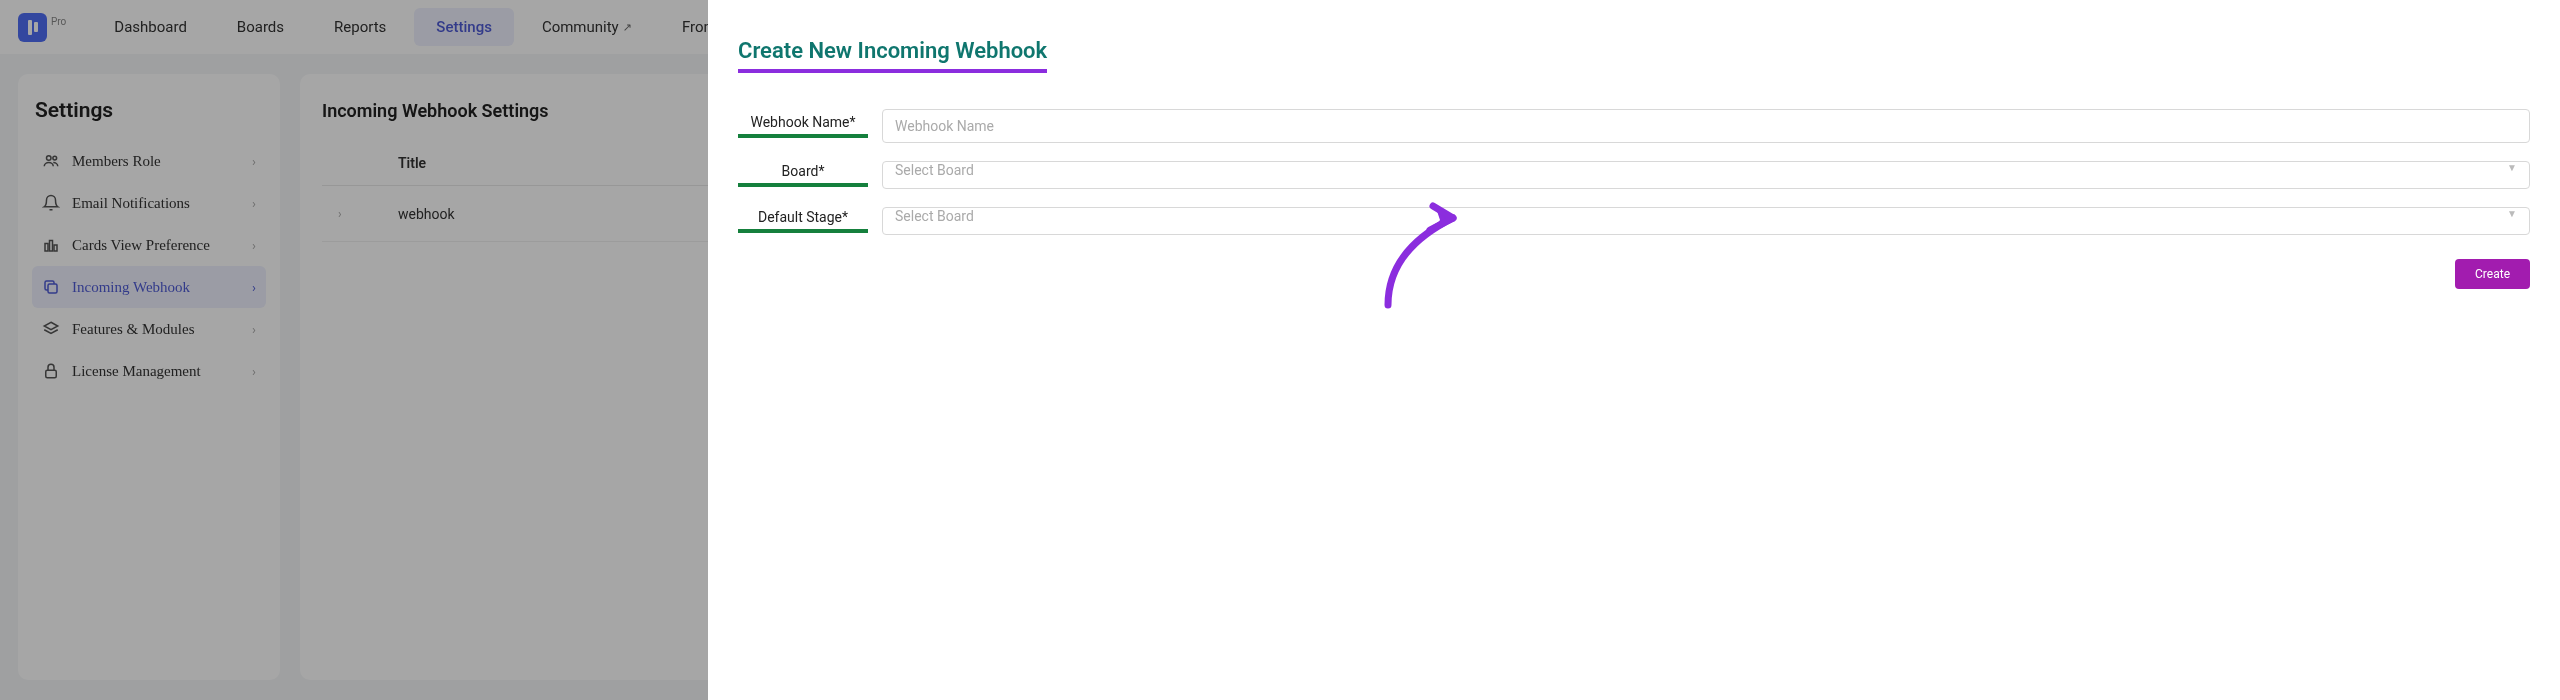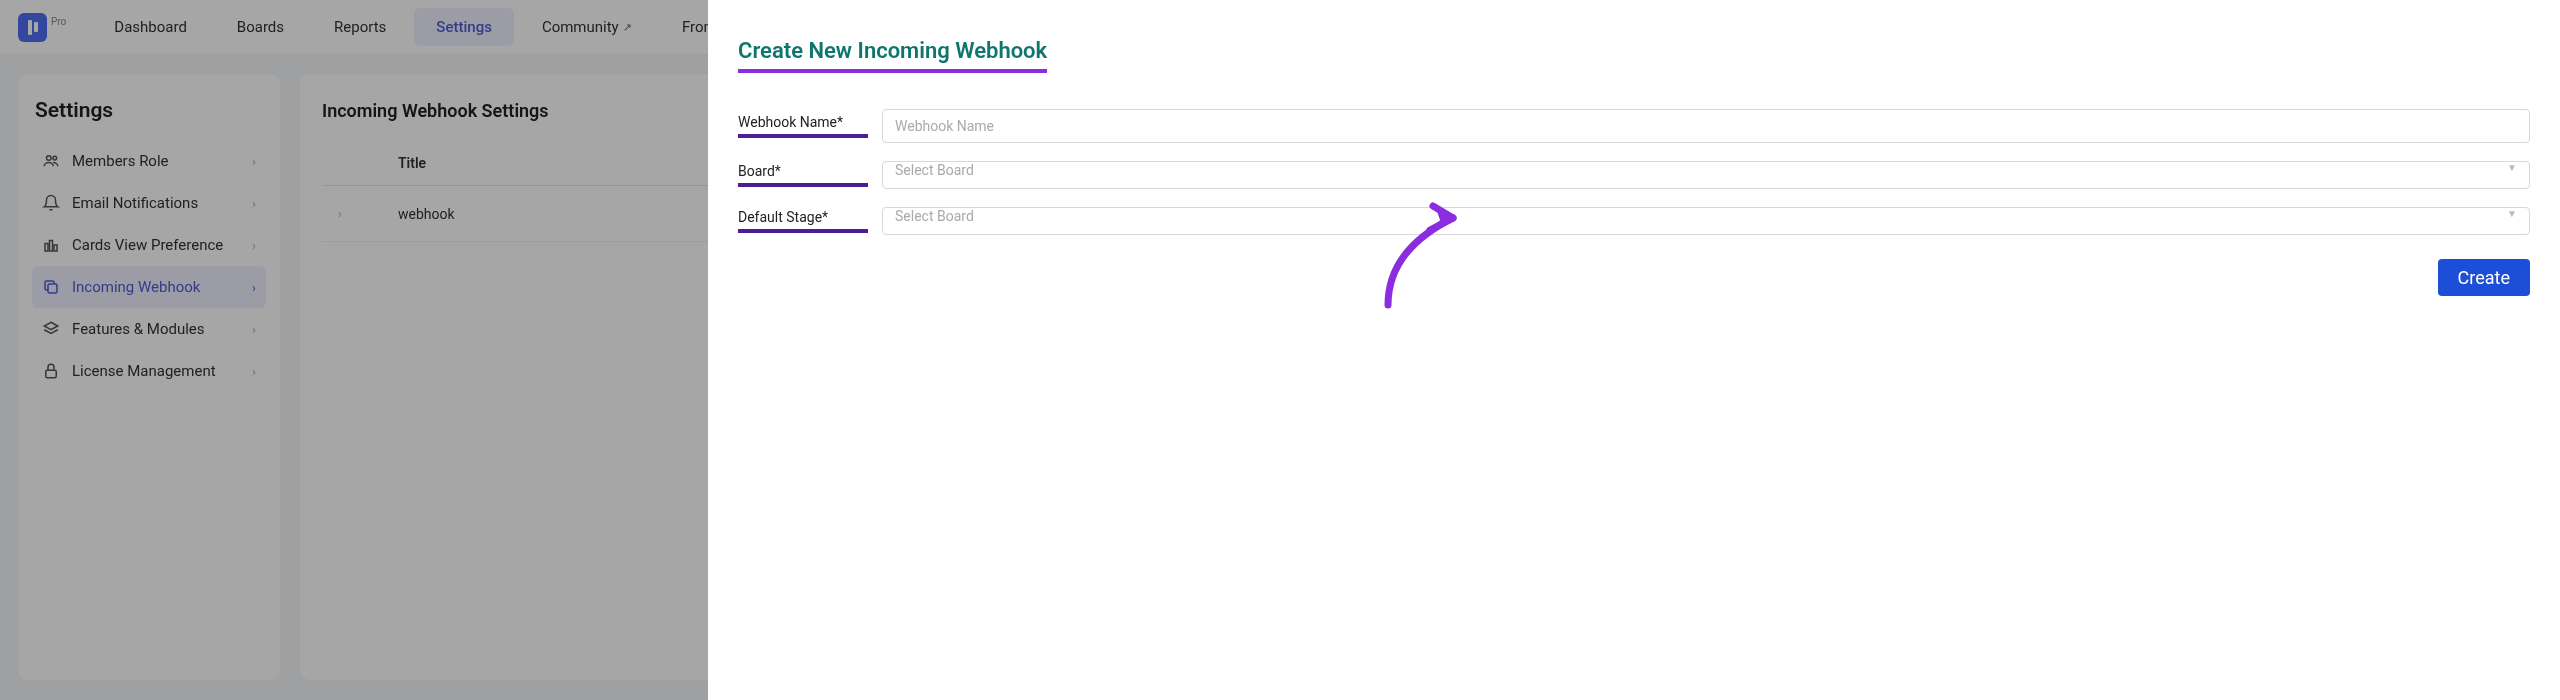--- a/index.html
+++ b/index.html
@@ -147,20 +147,21 @@
     .sidebar-icon {
       width: 18px;
       height: 18px;
       display: flex;
       align-items: center;
       justify-content: center;
     }
     
     .sidebar-label {
       flex: 1;
+      font-family: Liberation Serif, serif;
     }
     
     .chevron {
       color: #aaa;
       font-size: 13px;
     }
     
     .sidebar-item.active .chevron {
       color: #4f5bd5;
     }
@@ -261,25 +262,25 @@
     
     .form-row {
       display: flex;
       align-items: center;
       margin-bottom: 18px;
       gap: 14px;
     }
     
     .form-label {
       width: 130px;
-      text-align: left;
+      text-align: center;
       font-size: 14px;
       color: #222;
       display: inline-block;
-      border-bottom: 4px solid #4c1d95;
+      border-bottom: 4px solid #15803d;
       padding-bottom: 4px;
     }
     
     .form-input {
       flex: 1;
       height: 32px;
       border: 1px solid #d8d8d8;
       border-radius: 4px;
       padding: 16px 12px;
       font-size: 14px;
@@ -308,26 +309,26 @@
       color: #bbb;
     }
     
     .modal-footer {
       display: flex;
       justify-content: flex-end;
       margin-top: 24px;
     }
     
     .create-btn {
-      background: #1d4ed8;
+      background: #a21caf;
       color: #fff;
       border: none;
       padding: 8px 20px;
       border-radius: 4px;
-      font-size: 18px;
+      font-size: 12px;
       cursor: pointer;
     }
     
     
     .arrow-annotation {
       position: absolute;
       z-index: 30;
       pointer-events: none;
     }
   </style>

